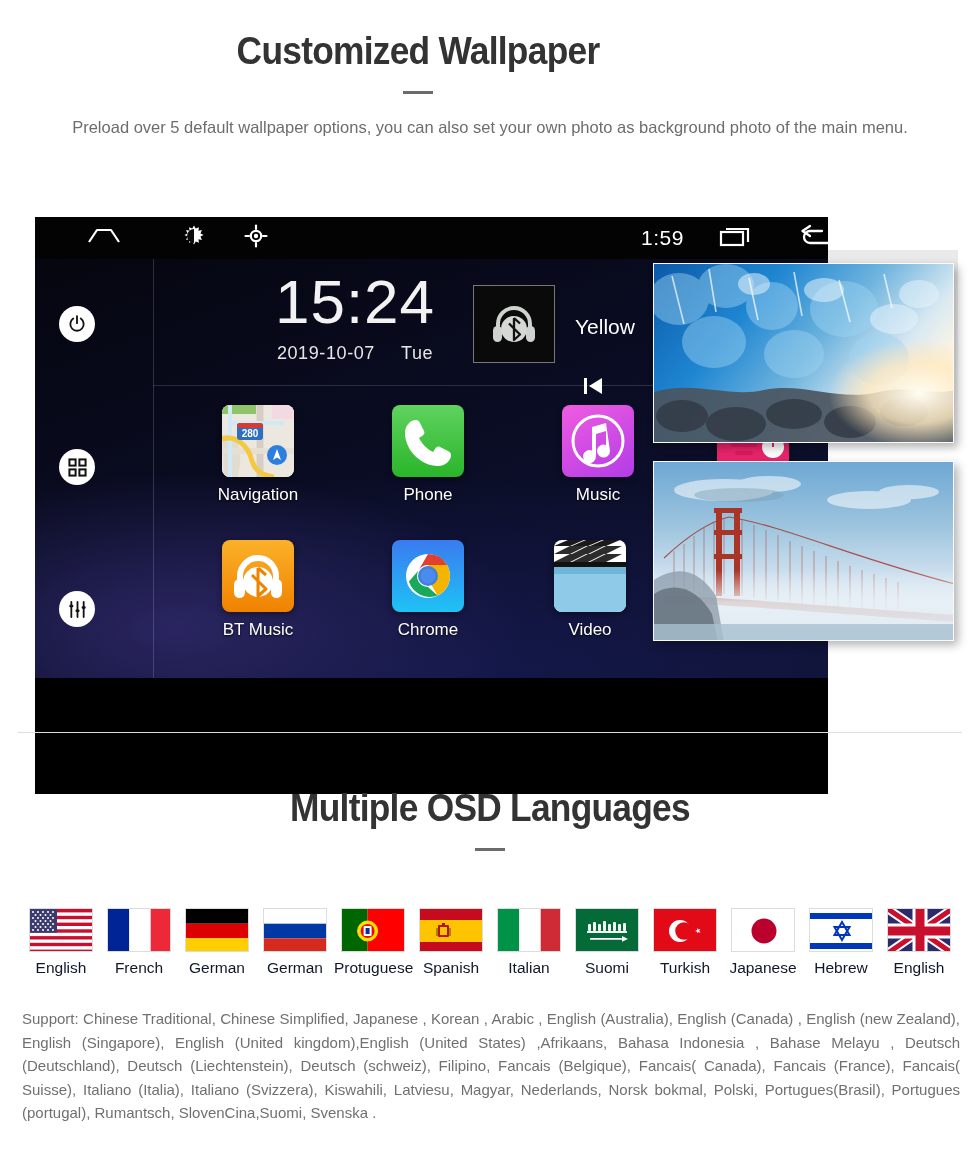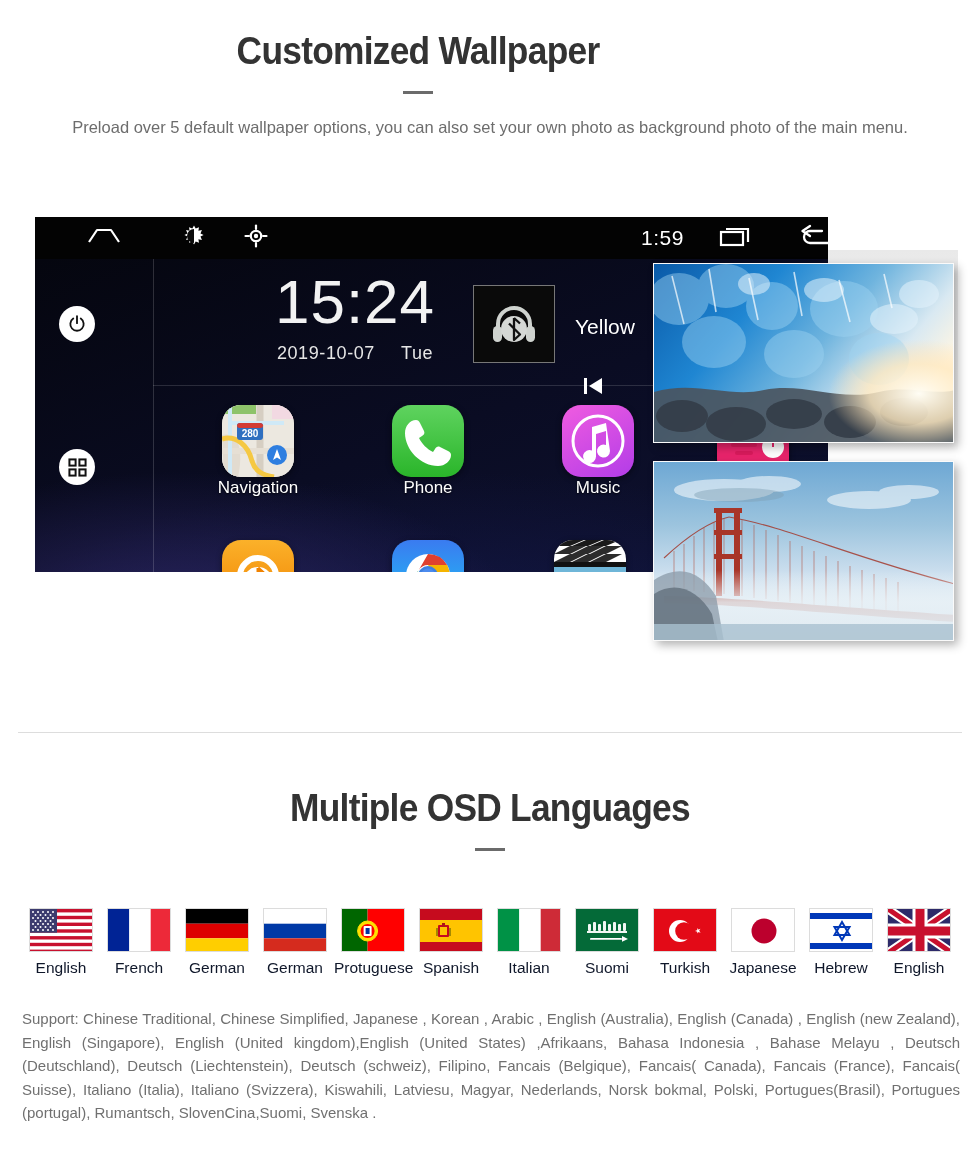--- a/index.html
+++ b/index.html
@@ -37,21 +37,21 @@
 
   
   .hr-divider {
     position: absolute; left: 18px; top: 732px;
     width: 944px; height: 1px; background: #dddddd;
   }
 
   
   .headunit {
     position: absolute; left: 35px; top: 217px;
-    width: 793px; height: 355px;
+    width: 793px; height: 577px;
     background: #000;
     overflow: hidden;
   }
   .hu-statusbar {
     position: absolute; left: 0; top: 0; width: 100%; height: 42px;
     background: #030303;
   }
   .hu-statusbar .sb-ico {
     position: absolute; top: 50%; transform: translateY(-50%);
   }
@@ -106,26 +106,26 @@
     position: absolute; left: 545px; top: 115px;
     color: #fff; font-size: 26px;
   }
 
   
   .appgrid { position: absolute; left: 118px; top: 136px; width: 675px; }
   .app {
     position: absolute; width: 110px; text-align: center;
   }
   .app .tile {
-    width: 72px; height: 72px; margin: 0 auto; border-radius: 19px;
+    width: 72px; height: 72px; margin: 0 auto; border-radius: 8px;
     position: relative; overflow: hidden;
     box-shadow: 0 2px 6px rgba(0,0,0,0.45);
   }
   .app .lbl {
-    margin-top: 1px; color: #ffffff; font-size: 17px;
+    margin-top: 8px; color: #ffffff; font-size: 17px;
     text-shadow: 0 1px 2px rgba(0,0,0,0.8);
   }
 
   
   .t-nav { background: #e9e5dd; }
   .t-phone { background: linear-gradient(180deg,#5fd35f 0%,#2ab52a 100%); }
   .t-music { background: linear-gradient(150deg,#f05ce0 0%,#b23ce8 100%); }
   .t-bt    { background: linear-gradient(180deg,#fbb12a 0%,#f08200 100%); }
   .t-chrome{ background: linear-gradient(180deg,#3a7bf0 0%,#1ec3f5 100%); }
   .t-video { background: #ffffff; }

